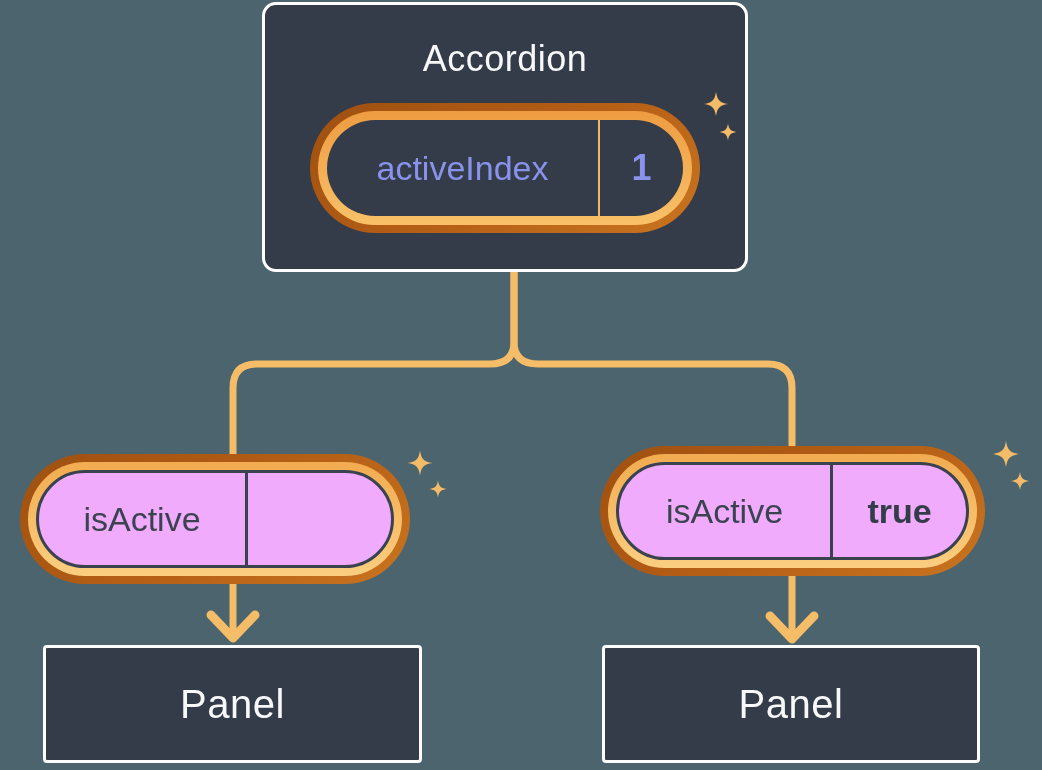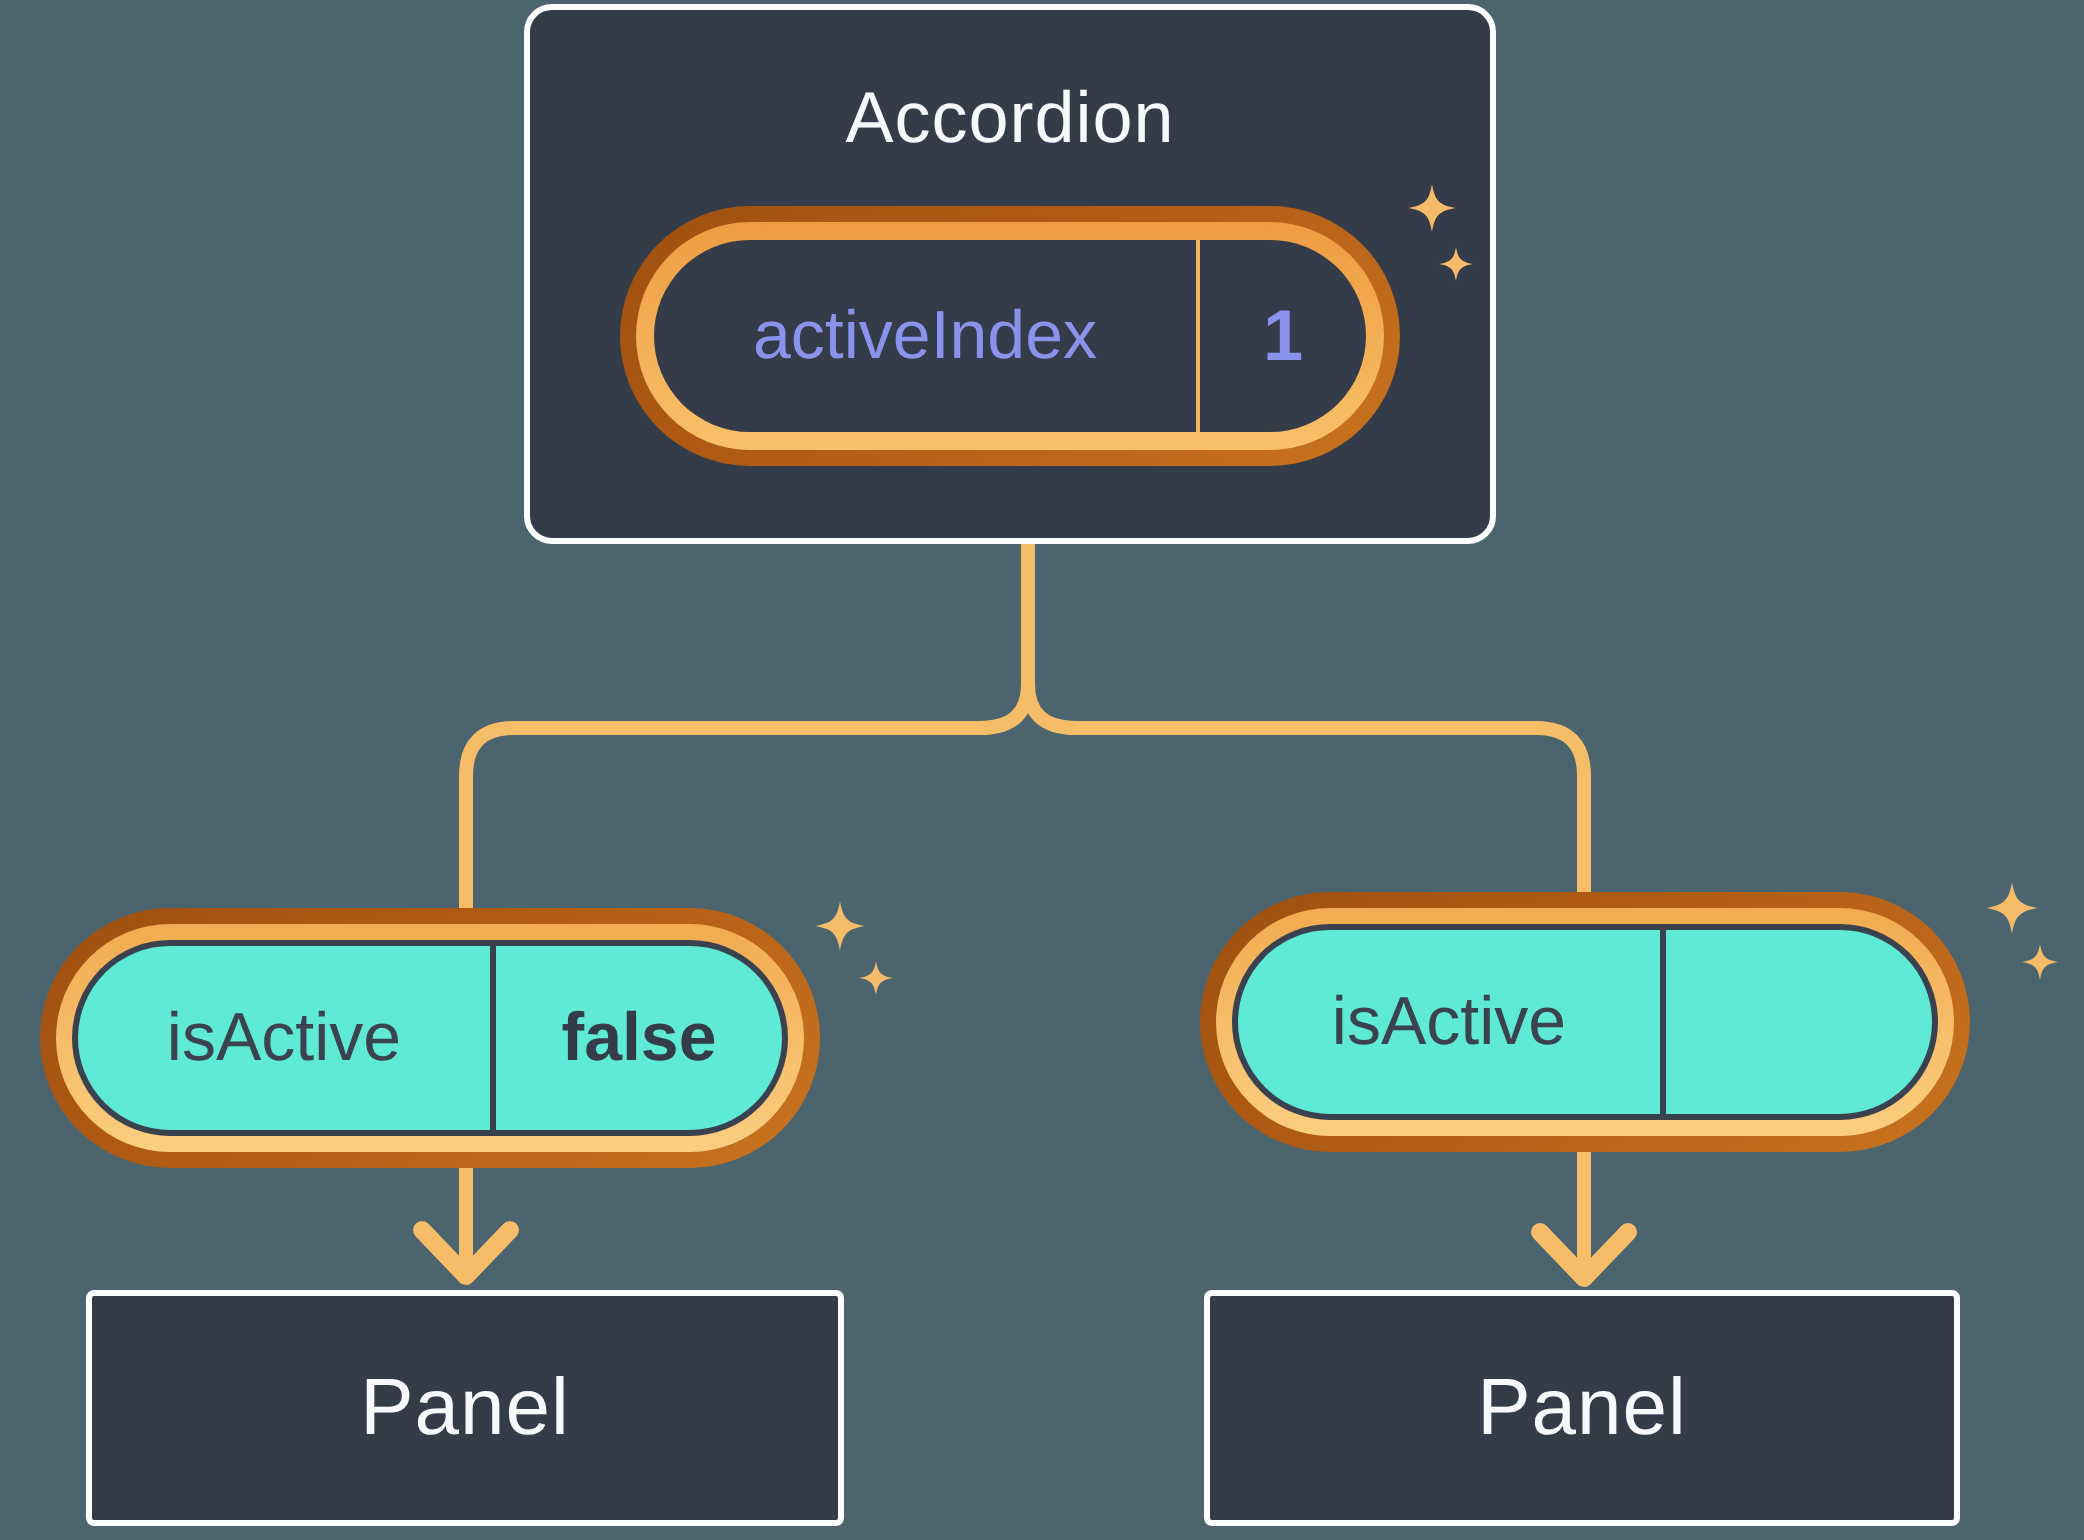--- a/index.html
+++ b/index.html
@@ -55,21 +55,21 @@
   
   #state-pill{left:310px;top:103px;width:390px;height:130px;}
   #state-pill .ring-amber{background:linear-gradient(180deg,#EE9C41 0%,#F8C169 100%);}
   #state-pill .core{inset:17px;background:#343B49;border-radius:48px;}
   #state-pill .seg-key{width:271px;border-right:2px solid #F3B763;color:#8A93EC;font-size:34px;}
   #state-pill .seg-val{flex:1;color:#8A93EC;font-size:36px;font-weight:bold;}
 
   
   .prop-pill .ring-amber{background:linear-gradient(180deg,#F2AB50 0%,#FBCE80 100%);}
   .prop-pill .core{
-    inset:16px;background:#5eead4;
+    inset:16px;background:#f0abfc;
     border:3px solid #3A4250;border-radius:49px;
   }
   .prop-pill .seg-key{color:#3A434F;font-size:34px;border-right:3px solid #3A4250;}
   .prop-pill .seg-val{flex:1;color:#343C49;font-size:34px;font-weight:bold;}
   #prop-pill-left{left:20px;top:454px;width:390px;height:130px;}
   #prop-pill-left .seg-key{width:206px;}
   #prop-pill-right{left:600px;top:446px;width:385px;height:130px;}
   #prop-pill-right .seg-key{width:211px;}
 </style>
 </head>
@@ -101,29 +101,29 @@
       <div class="seg seg-key">activeIndex</div>
       <div class="seg seg-val">1</div>
     </div>
   </div>
 
   <div id="prop-pill-left" class="pill prop-pill node">
     <div class="ring-outer"></div>
     <div class="ring-amber"></div>
     <div class="core">
       <div class="seg seg-key">isActive</div>
-      <div class="seg seg-val">false</div>
     </div>
   </div>
 
   <div id="prop-pill-right" class="pill prop-pill node">
     <div class="ring-outer"></div>
     <div class="ring-amber"></div>
     <div class="core">
       <div class="seg seg-key">isActive</div>
+      <div class="seg seg-val">true</div>
     </div>
   </div>
 
   <div id="panel-left" class="node card panel">Panel</div>
   <div id="panel-right" class="node card panel">Panel</div>
 
   <svg id="sparkle-layer" width="1042" height="770" viewBox="0 0 1042 770">
     <g fill="#F4BC68">
       <path transform="translate(716,104) scale(12)" d="M0,-1 C0.12,-0.3 0.3,-0.12 1,0 C0.3,0.12 0.12,0.3 0,1 C-0.12,0.3 -0.3,0.12 -1,0 C-0.3,-0.12 -0.12,-0.3 0,-1 Z"></path>
       <path transform="translate(728,132) scale(8.5)" d="M0,-1 C0.12,-0.3 0.3,-0.12 1,0 C0.3,0.12 0.12,0.3 0,1 C-0.12,0.3 -0.3,0.12 -1,0 C-0.3,-0.12 -0.12,-0.3 0,-1 Z"></path>

